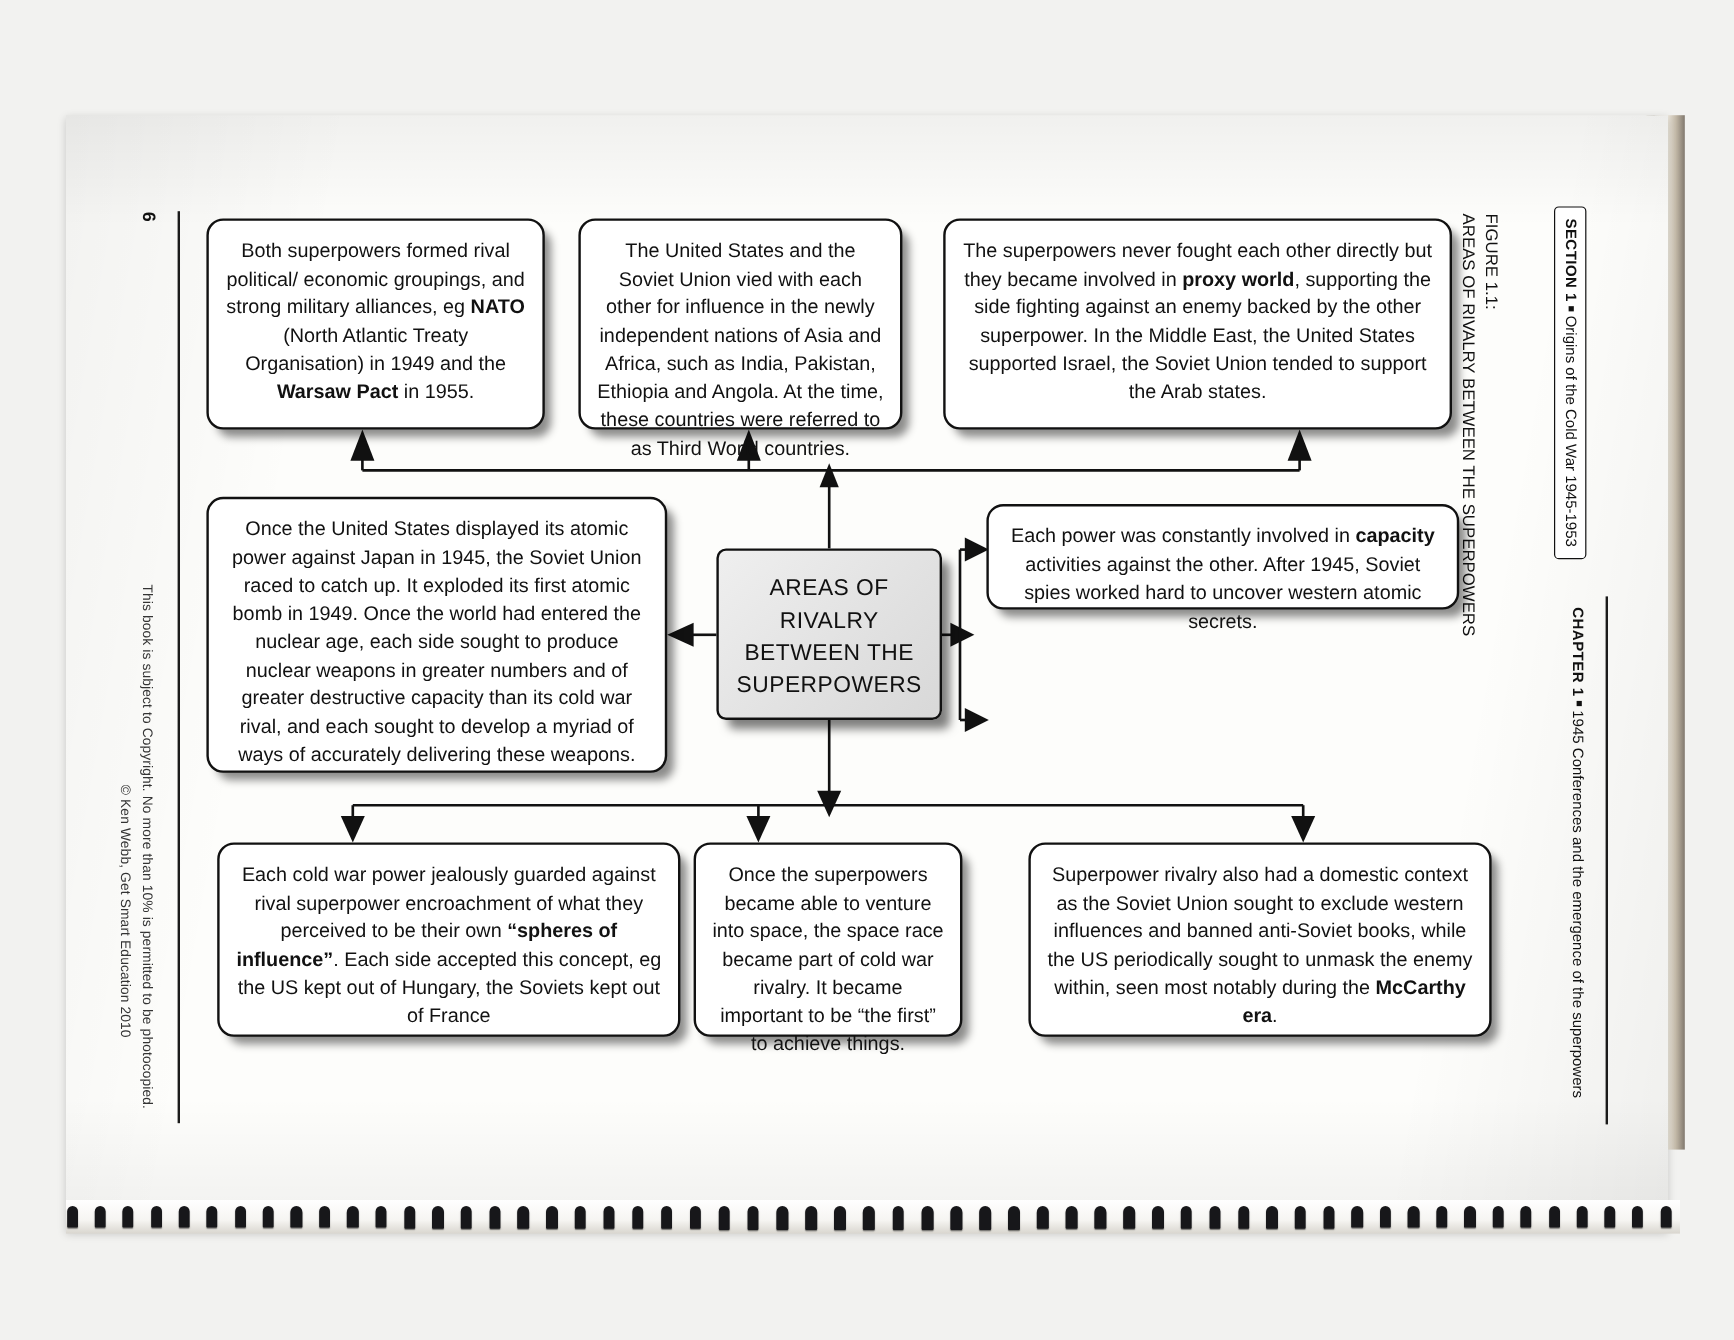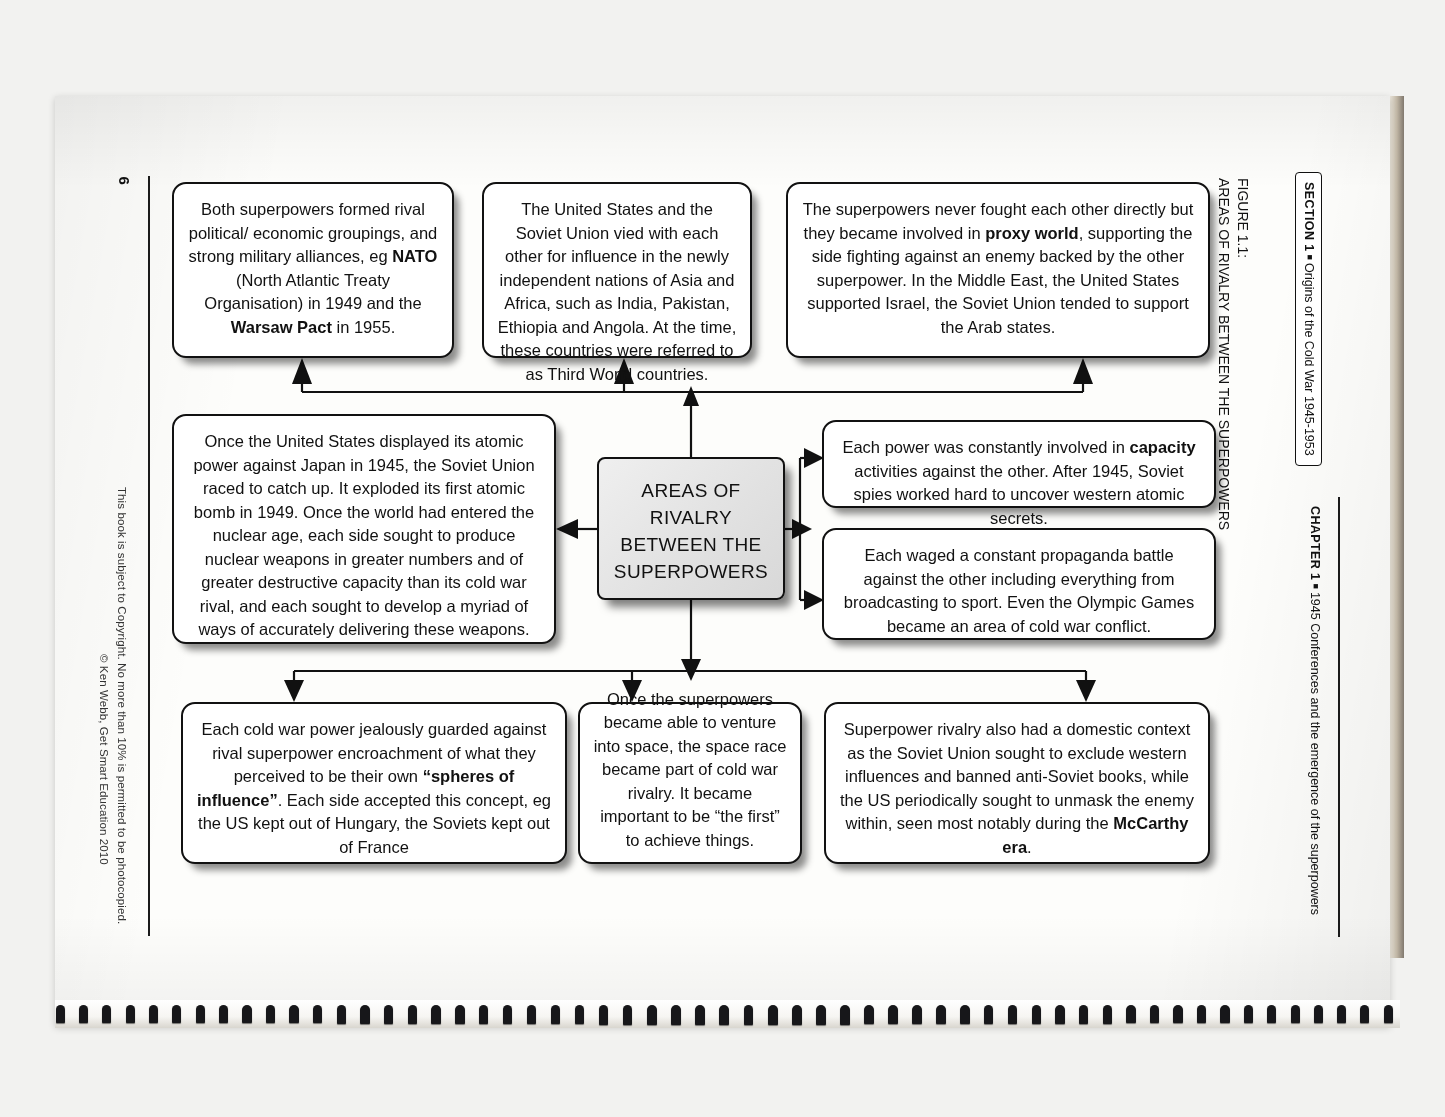--- a/index.html
+++ b/index.html
@@ -134,22 +134,22 @@
 
   
   #n-alliances   {left:172px; top:182px; width:282px; height:176px;}
   #n-thirdworld  {left:482px; top:182px; width:270px; height:176px;}
   #n-proxy       {left:786px; top:182px; width:424px; height:176px;}
   #n-nuclear     {left:172px; top:414px; width:384px; height:230px;}
   #center-node   {left:597px; top:457px; width:188px; height:143px;}
   #n-espionage   {left:822px; top:420px; width:394px; height:88px;}
   #n-propaganda  {left:822px; top:528px; width:394px; height:112px;}
   #n-spheres     {left:181px; top:702px; width:386px; height:162px;}
-  #n-space       {left:578px; top:702px; width:224px; height:162px;align-items:flex-end;}
-  #n-domestic    {left:824px; top:702px; width:386px; height:162px;}
+  #n-space       {left:578px; top:702px; width:224px; height:162px;}
+  #n-domestic    {left:857px; top:702px; width:386px; height:162px;}
 
   svg#links{position:absolute;left:0;top:0;width:1445px;height:1117px;overflow:visible;}
   svg#links line,svg#links path{stroke:#111;stroke-width:2.2;fill:none;}
   svg#links polygon{fill:#111;}
 </style>
 </head>
 <body>
 
 <div id="photo">
 
@@ -237,23 +237,20 @@
     </div>
 
     <div class="node" id="center-node">
       <p>AREAS OF<br>RIVALRY<br>BETWEEN THE<br>SUPERPOWERS</p>
     </div>
 
     <div class="node" id="n-espionage">
       <p>Each power was constantly involved in <b>capacity</b> activities against the other. After 1945, Soviet spies worked hard to uncover western atomic secrets.</p>
     </div>
 
-    <div class="node" id="n-propaganda">
-      <p>Each waged a constant propaganda battle against the other including everything from broadcasting to sport. Even the Olympic Games became an area of cold war conflict.</p>
-    </div>
 
     <div class="node" id="n-spheres">
       <p>Each cold war power jealously guarded against rival superpower encroachment of what they perceived to be their own <b>“spheres of influence”</b>. Each side accepted this concept, eg the US kept out of Hungary, the Soviets kept out of France</p>
     </div>
 
     <div class="node" id="n-space">
       <p>Once the superpowers became able to venture into space, the space race became part of cold war rivalry. It became important to be “the first” to achieve things.</p>
     </div>
 
     <div class="node" id="n-domestic">

